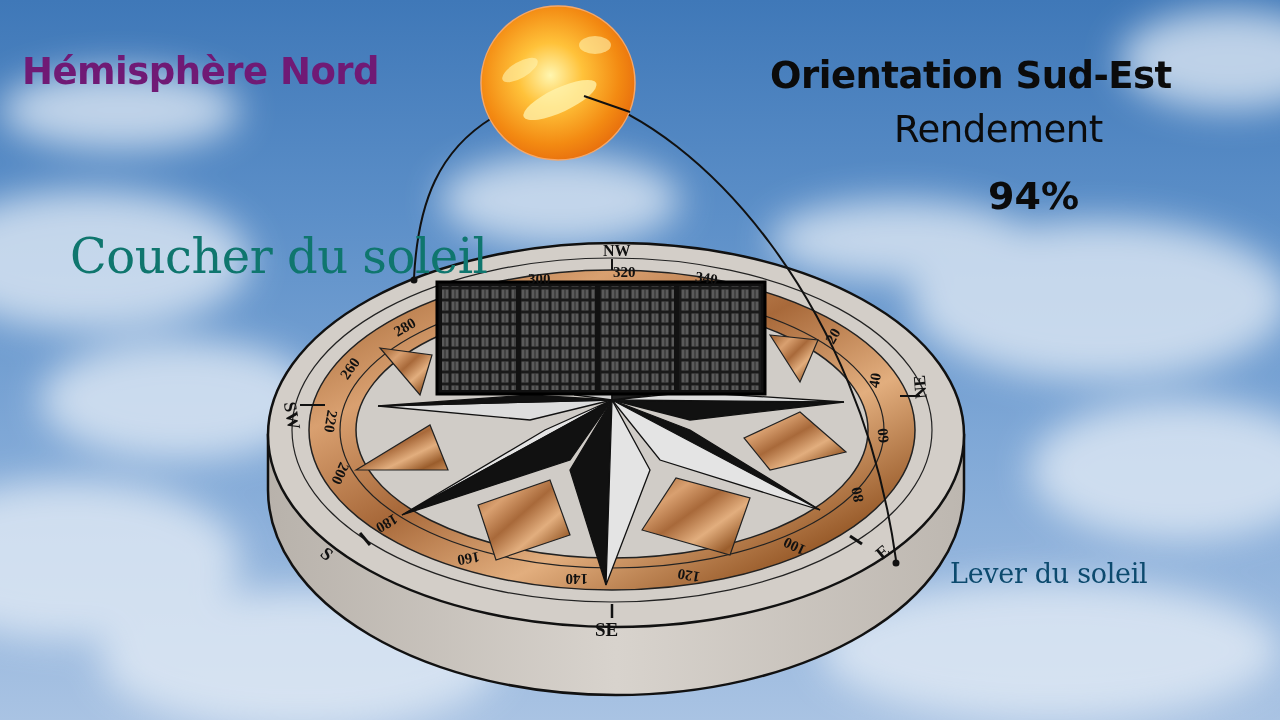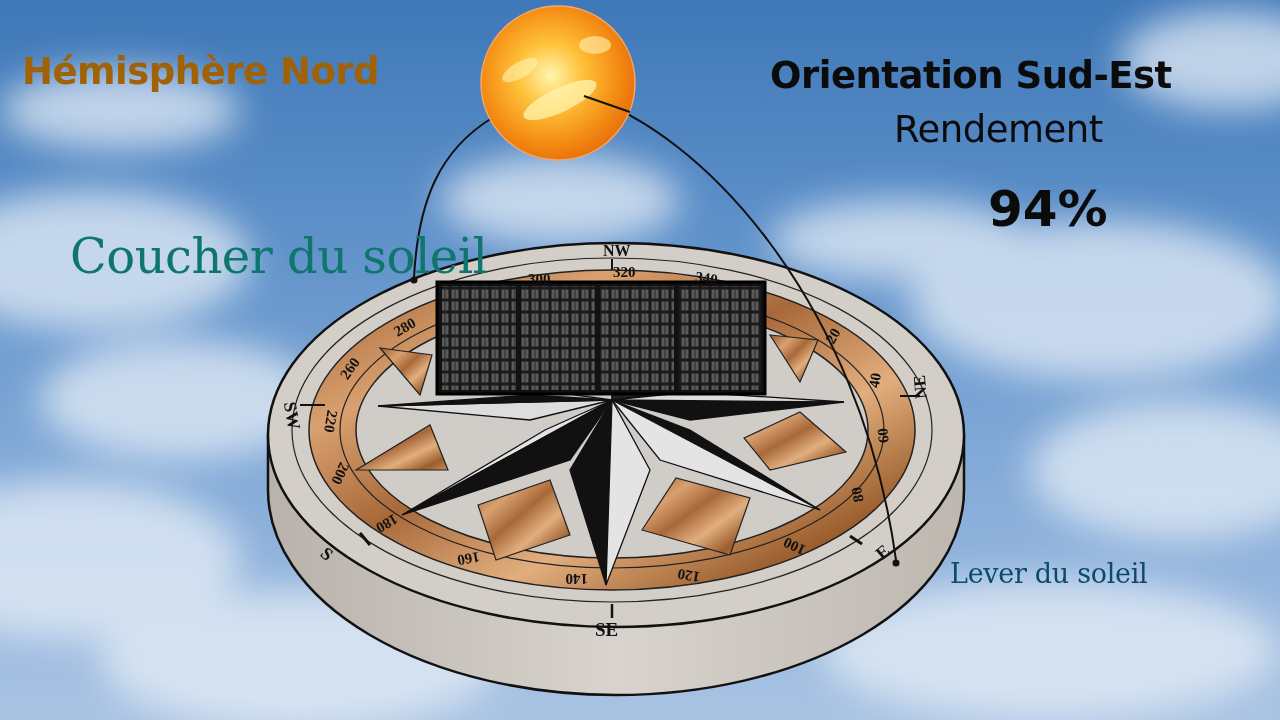--- a/index.html
+++ b/index.html
@@ -5,31 +5,31 @@
     html, body { margin: 0; padding: 0; }
     body {
       width: 1280px; height: 720px; overflow: hidden; position: relative;
       background: linear-gradient(180deg, #3f78b8 0%, #5c8fc8 30%, #7ea7d6 60%, #a9c3e3 100%);
       font-family: "DejaVu Sans", sans-serif;
     }
     .sky { position: absolute; inset: 0; }
     .label { position: absolute; white-space: nowrap; }
     .title-left {
       left: 22px; top: 50px; font-family: "DejaVu Sans", sans-serif;
-      font-weight: bold; font-size: 37px; color: #a16207; letter-spacing: -0.5px;
+      font-weight: bold; font-size: 37px; color: #701a75; letter-spacing: -0.5px;
     }
     .title-right {
       left: 770px; top: 54px; font-family: "DejaVu Sans", sans-serif;
       font-weight: bold; font-size: 37px; color: #0b0b0b; letter-spacing: -0.5px; text-align: right;
     }
     .yield-label {
       left: 894px; top: 108px; font-weight: normal; font-size: 37px; color: #0b0b0b; letter-spacing: -0.5px;
     }
     .yield-value {
-      left: 988px; top: 180px; font-weight: bold; font-size: 50px; color: #0b0b0b;
+      left: 988px; top: 174px; font-weight: bold; font-size: 38px; color: #0b0b0b;
     }
     .sunset {
       left: 70px; top: 228px; font-family: "DejaVu Serif", serif;
       font-size: 48px; color: #0f766e; letter-spacing: -0.5px; text-align: center;
     }
     .sunrise {
       left: 950px; top: 558px; font-family: "DejaVu Serif", serif;
       font-size: 27px; color: #0c4a6e; letter-spacing: -0.3px;
     }
     svg { position: absolute; left: 0; top: 0; }

